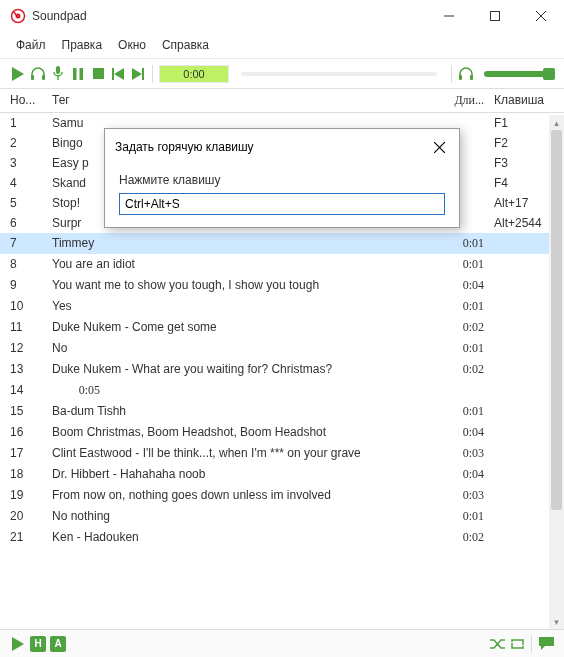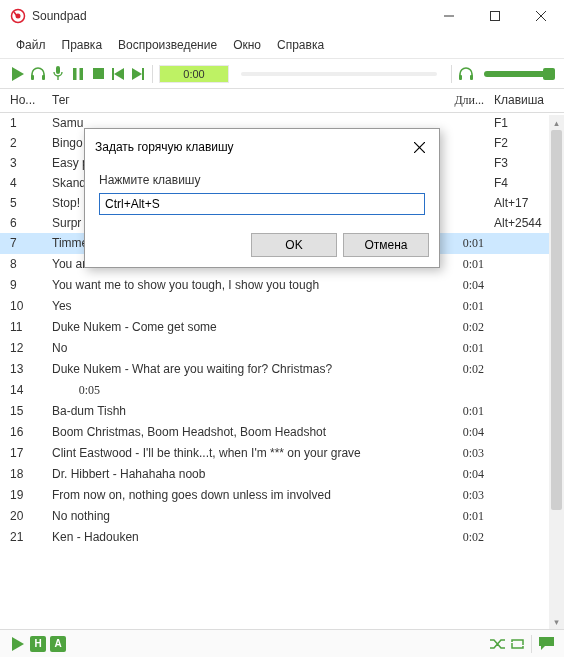--- a/index.html
+++ b/index.html
@@ -27,21 +27,21 @@
 .col-dur { width: 48px; text-align: right; font-family: Liberation Serif, serif; }
 .col-key { width: 70px; padding-left: 10px; }
 
 .list { overflow: hidden; }
 .row { display: flex; padding: 3px 10px; font-size: 12px; color: #333; }
 .row.sel { background: #cde8ff; }
 
 .bottombar { position: absolute; bottom: 0; left: 0; right: 0; height: 28px; display: flex; align-items: center; padding: 0 10px; gap: 4px; border-top: 1px solid #dcdcdc; background: #fafafa; }
 .bb-box { width: 16px; height: 16px; background: #4fa33f; color: #fff; font-size: 10px; font-weight: bold; display: flex; align-items: center; justify-content: center; border-radius: 2px; }
 
-.dialog { position: absolute; left: 84px; top: 128px; width: 356px; background: #fff; border: 1px solid #999; box-shadow: 3px 3px 10px rgba(0,0,0,0.25); }
+.dialog { position: absolute; left: 104px; top: 128px; width: 356px; background: #fff; border: 1px solid #999; box-shadow: 3px 3px 10px rgba(0,0,0,0.25); }
 .dlg-title { display: flex; align-items: center; padding: 6px 8px 6px 10px; font-size: 12px; }
 .dlg-title-text { flex: 1; }
 .dlg-close { width: 24px; height: 24px; display: flex; align-items: center; justify-content: center; }
 .dlg-body { padding: 8px 14px 12px 14px; }
 .dlg-label { font-size: 12px; color: #333; margin-bottom: 6px; }
 .dlg-input { width: 100%; padding: 3px 5px; border: 1px solid #2970c7; font-size: 12px; outline: none; }
 .dlg-btns { display: flex; justify-content: flex-end; gap: 6px; padding: 6px 10px 10px 10px; }
 .dlg-btn { min-width: 86px; padding: 4px 10px; border: 1px solid #adadad; background: #e1e1e1; font-size: 12px; text-align: center; }
 
 .scrollbar-v { position: absolute; right: 0; top: 115px; width: 15px; bottom: 28px; background: #f1f1f1; }
@@ -74,21 +74,20 @@
       <svg width="10" height="10">
         <line x1="0" y1="0" x2="10" y2="10" stroke="#333"></line>
         <line x1="10" y1="0" x2="0" y2="10" stroke="#333"></line>
       </svg>
     </span>
 </div>
 
 <div class="menubar">
   <span class="menu-item">Файл</span>
   <span class="menu-item">Правка</span>
-  <span class="menu-item">Воспроизведение</span>
   <span class="menu-item">Окно</span>
   <span class="menu-item">Справка</span>
 </div>
 
 <div class="toolbar">
   <span class="tb-icon">
       <svg width="12" height="14" viewBox="0 0 12 14">
         <path d="M0 0 L12 7 L0 14 Z" fill="#4fa33f"></path>
       </svg>
     </span>
@@ -318,17 +317,13 @@
         <svg width="11" height="11">
           <line x1="0" y1="0" x2="11" y2="11" stroke="#000" stroke-width="1.2"></line>
           <line x1="11" y1="0" x2="0" y2="11" stroke="#000" stroke-width="1.2"></line>
         </svg>
       </span>
   </div>
   <div class="dlg-body">
     <div class="dlg-label">Нажмите клавишу</div>
     <input class="dlg-input" value="Ctrl+Alt+S" style="">
   </div>
-  <div class="dlg-btns">
-    <button class="dlg-btn">OK</button>
-    <button class="dlg-btn">Отмена</button>
-  </div>
 </div>
 
 </body></html>

